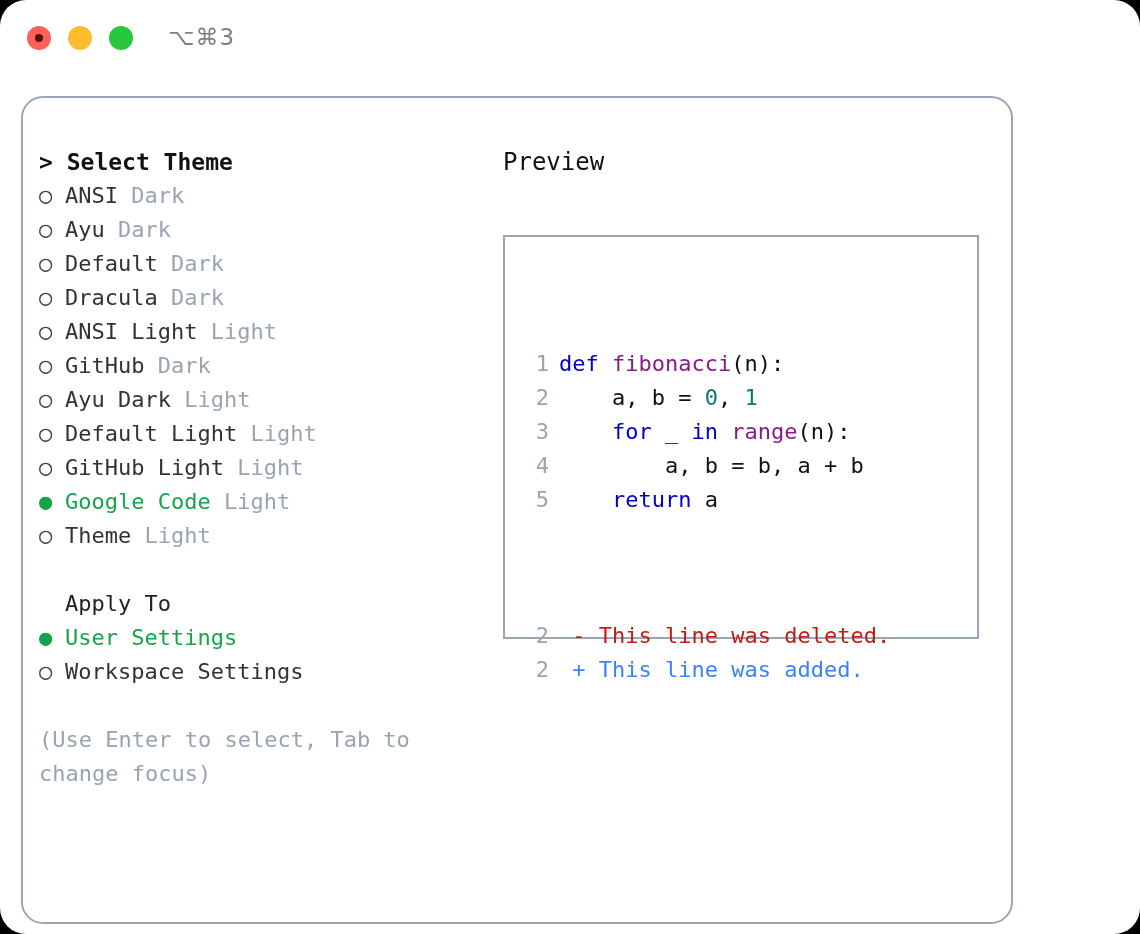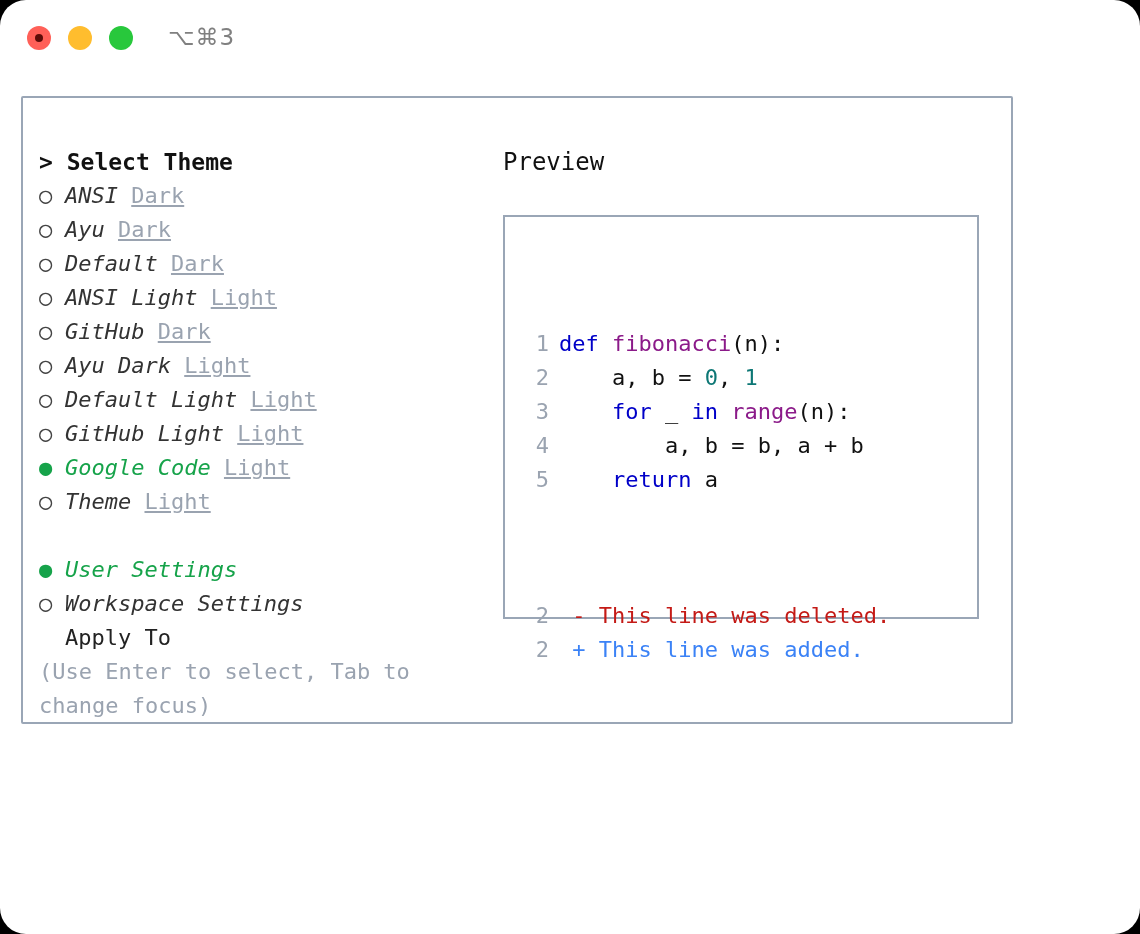--- a/index.html
+++ b/index.html
@@ -68,23 +68,23 @@
     font-family: "DejaVu Sans", "Liberation Sans", sans-serif;
     white-space: pre;
   }
 
   
   #content-panel {
     position: absolute;
     left: 21px;
     top: 96px;
     width: 992px;
-    height: 628px;
+    height: 828px;
     border: 2px solid #9aa6b6;
-    border-radius: 2px;
+    border-radius: 22px;
     box-sizing: border-box;
     background: #ffffff;
   }
 
   
   #theme-column {
     position: absolute;
     left: 16px;
     top: 47px;
     width: 440px;
@@ -102,36 +102,36 @@
     color: #333333;
     white-space: pre;
   }
   .opt-marker {
     display: inline-block;
     width: 26px;
     color: #444444;
   }
   .opt-row.selected .opt-marker { color: #16a34a; }
   .opt-row.selected .opt-label  { color: #16a34a; text-align: center; }
-  .opt-label { color: #333333; font-style: italic; }
+  .opt-label { color: #333333; }
   .opt-variant {
     color: #9aa3b0;
-    text-decoration: underline;
   }
   .spacer-row {
     height: 34px;
   }
   #apply-header {
     font-size: 22px;
     line-height: 34px;
     color: #222222;
     white-space: pre;
     padding-left: 26px;
   }
   #hint-text {
+    margin-top: 34px;
     font-size: 22px;
     line-height: 34px;
     color: #9aa3b0;
     width: 400px;
     white-space: pre-wrap;
   }
 
   
   #preview-column {
     position: absolute;
@@ -139,21 +139,21 @@
     top: 47px;
     width: 490px;
   }
   #preview-title {
     font-size: 24px;
     line-height: 34px;
     color: #111111;
     white-space: pre;
   }
   #preview-box {
-    margin-top: 36px;
+    margin-top: 56px;
     width: 476px;
     height: 404px;
     border: 2px solid #9aa6b6;
     box-sizing: border-box;
     background: #ffffff;
     position: relative;
   }
   #code-area {
     position: absolute;
     left: 16px;
@@ -195,36 +195,37 @@
   </div>
 
   <div id="content-panel">
 
     <div id="theme-column">
       <div id="list-header">&gt; Select Theme</div>
       <div id="theme-options">
           <div class="opt-row"><span class="opt-marker">○</span><span class="opt-label">ANSI</span> <span class="opt-variant">Dark</span></div>
           <div class="opt-row"><span class="opt-marker">○</span><span class="opt-label">Ayu</span> <span class="opt-variant">Dark</span></div>
           <div class="opt-row"><span class="opt-marker">○</span><span class="opt-label">Default</span> <span class="opt-variant">Dark</span></div>
+          <div class="opt-row"><span class="opt-marker">○</span><span class="opt-label">Dracula</span> <span class="opt-variant">Dark</span></div>
           <div class="opt-row"><span class="opt-marker">○</span><span class="opt-label">ANSI Light</span> <span class="opt-variant">Light</span></div>
           <div class="opt-row"><span class="opt-marker">○</span><span class="opt-label">GitHub</span> <span class="opt-variant">Dark</span></div>
           <div class="opt-row"><span class="opt-marker">○</span><span class="opt-label">Ayu Dark</span> <span class="opt-variant">Light</span></div>
           <div class="opt-row"><span class="opt-marker">○</span><span class="opt-label">Default Light</span> <span class="opt-variant">Light</span></div>
           <div class="opt-row"><span class="opt-marker">○</span><span class="opt-label">GitHub Light</span> <span class="opt-variant">Light</span></div>
           <div class="opt-row selected"><span class="opt-marker">●</span><span class="opt-label">Google Code</span> <span class="opt-variant">Light</span></div>
           <div class="opt-row"><span class="opt-marker">○</span><span class="opt-label">Theme</span> <span class="opt-variant">Light</span></div>
         </div>
 
       <div class="spacer-row"></div>
 
+      <div id="apply-header">Apply To</div>
       <div id="apply-options">
           <div class="opt-row selected"><span class="opt-marker">●</span><span class="opt-label">User Settings</span></div>
           <div class="opt-row"><span class="opt-marker">○</span><span class="opt-label">Workspace Settings</span></div>
         </div>
-      <div id="apply-header">Apply To</div>
 
       <div id="hint-text">(Use Enter to select, Tab to change focus)</div>
     </div>
 
     <div id="preview-column">
       <div id="preview-title">Preview</div>
       <div id="preview-box">
         <div id="code-area">
           <div id="code-lines"><div class="code-line"><span class="ln">1</span><span class="kw">def</span><span class="pl"> </span><span class="fn">fibonacci</span><span class="pl">(n):</span></div><div class="code-line"><span class="ln">2</span><span class="pl">    a, b = </span><span class="num">0</span><span class="pl">, </span><span class="num">1</span></div><div class="code-line"><span class="ln">3</span><span class="pl">    </span><span class="kw">for</span><span class="pl"> _ </span><span class="kw">in</span><span class="pl"> </span><span class="fn">range</span><span class="pl">(n):</span></div><div class="code-line"><span class="ln">4</span><span class="pl">        a, b = b, a + b</span></div><div class="code-line"><span class="ln">5</span><span class="pl">    </span><span class="kw">return</span><span class="pl"> a</span></div></div>
           <div id="diff-lines" class="diff-block"><div class="code-line"><span class="ln">2</span><span class="diff-del"> - This line was deleted.</span></div><div class="code-line"><span class="ln">2</span><span class="diff-add"> + This line was added.</span></div></div>

